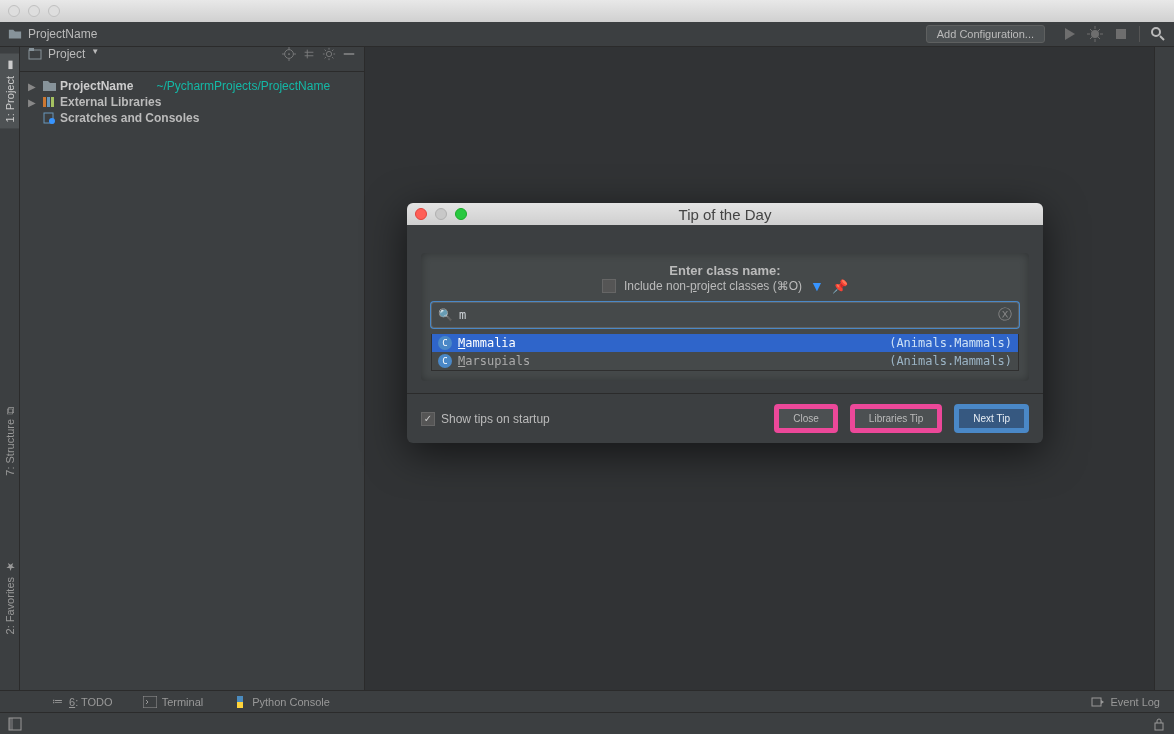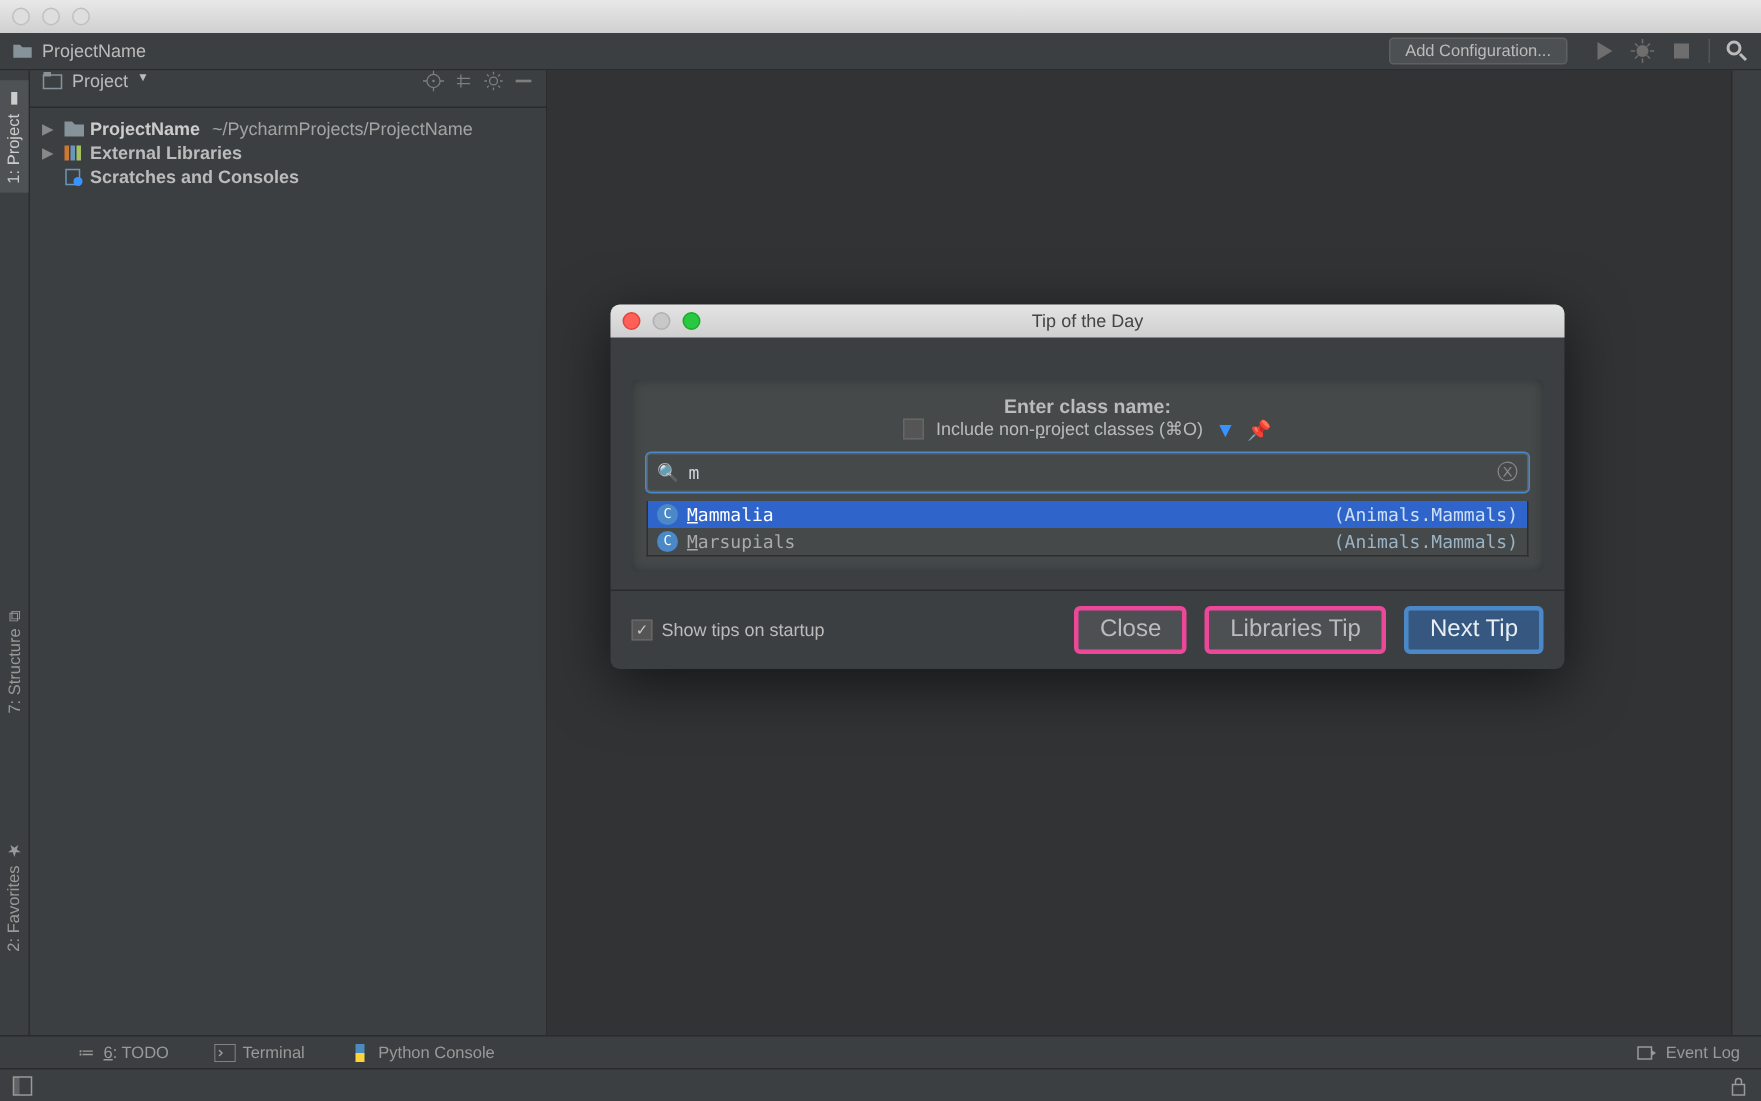--- a/index.html
+++ b/index.html
@@ -132,21 +132,21 @@
     .tree-row {
       display: flex;
       align-items: center;
       gap: 4px;
       padding: 1px 4px;
       white-space: nowrap;
     }
     .tree-arrow { width: 10px; font-size: 10px; color: #888; }
     .tree-label-bold { font-weight: bold; color: #ccc; }
     .tree-label { color: #bbb; font-weight: bold; }
-    .tree-path { color: #a3a3a3; margin-left: 4px; text-align: right; }
+    .tree-path { color: #14b8a6; margin-left: 19px; text-align: right; }
 
     
     .editor-area {
       flex: 1;
       background: #313335;
       position: relative;
     }
 
     
     .bottom-tabs {
@@ -212,21 +212,21 @@
       align-items: center;
       padding: 0 8px;
       position: relative;
     }
     .dialog-tl { display: flex; gap: 8px; }
     .dlg-title {
       position: absolute;
       left: 0; right: 0;
       text-align: center;
       color: #444;
-      font-size: 12px;
+      font-size: 15px;
       pointer-events: none;
     }
 
     .dialog-body {
       padding: 14px 14px 12px 14px;
       color: #bbb;
     }
     .tip-text { line-height: 1.5; font-size: 13px; }
     .kbd { color: #cc7832; font-weight: bold; }
     .lnk { color: #cc7832; }
@@ -338,25 +338,25 @@
       background: #555;
       display: inline-flex;
       align-items: center;
       justify-content: center;
       color: #ccc;
       font-size: 10px;
     }
     .footer-spacer { flex:1; }
     .dlg-btn {
       background: #4c5052;
-      border: 3px solid #ec4899;
+      border: 5px solid #ec4899;
       border-radius: 4px;
       color: #bbb;
       padding: 4px 14px;
-      font-size: 16px;
+      font-size: 10px;
       cursor: pointer;
     }
     .dlg-btn.primary {
       background: #365880;
       border-color: #4a88c7;
       color: #e8eef4;
     }
     u.mn { text-decoration: underline; }
   </style>
 </head>

